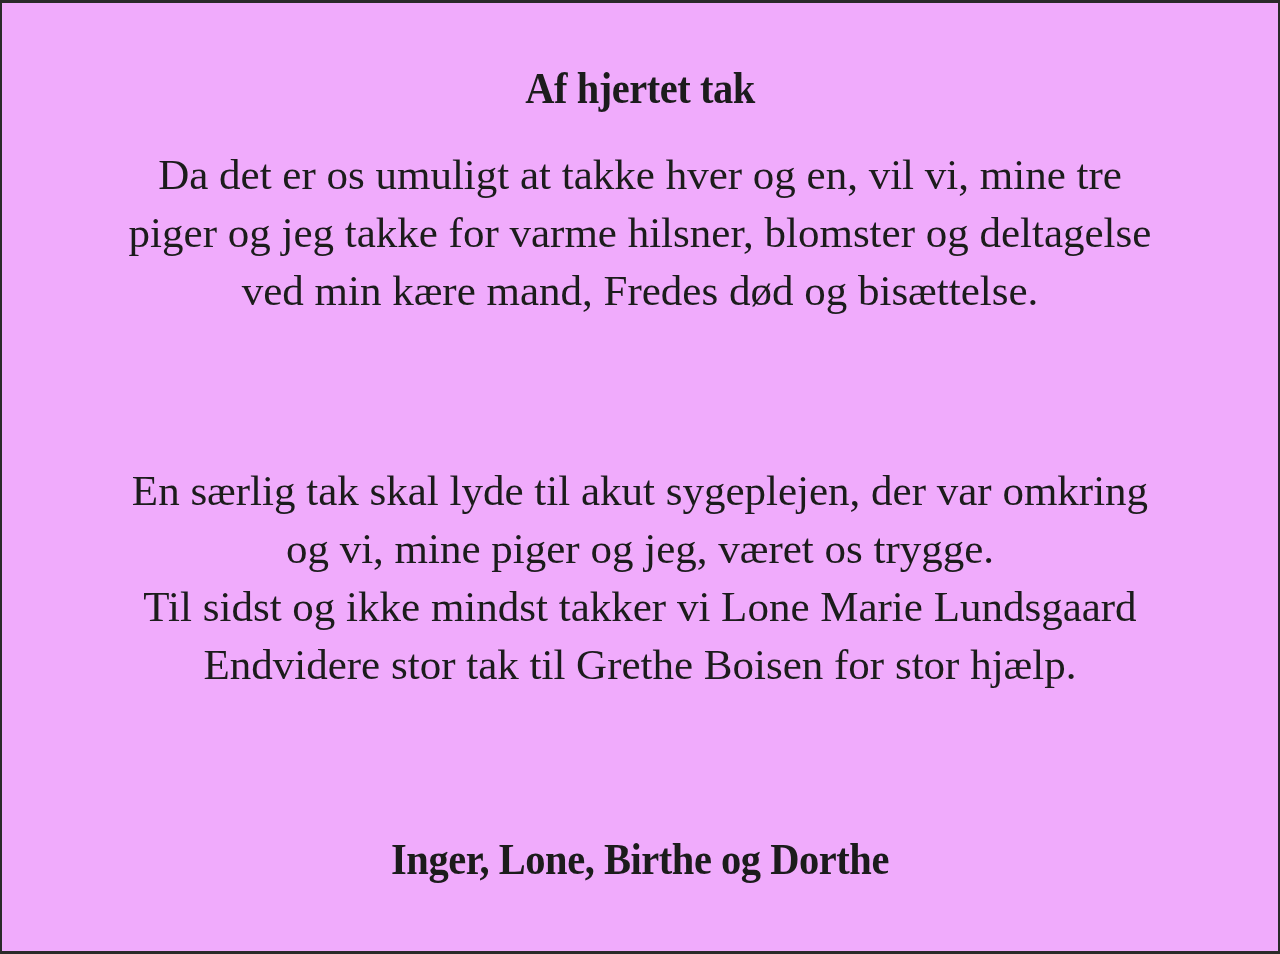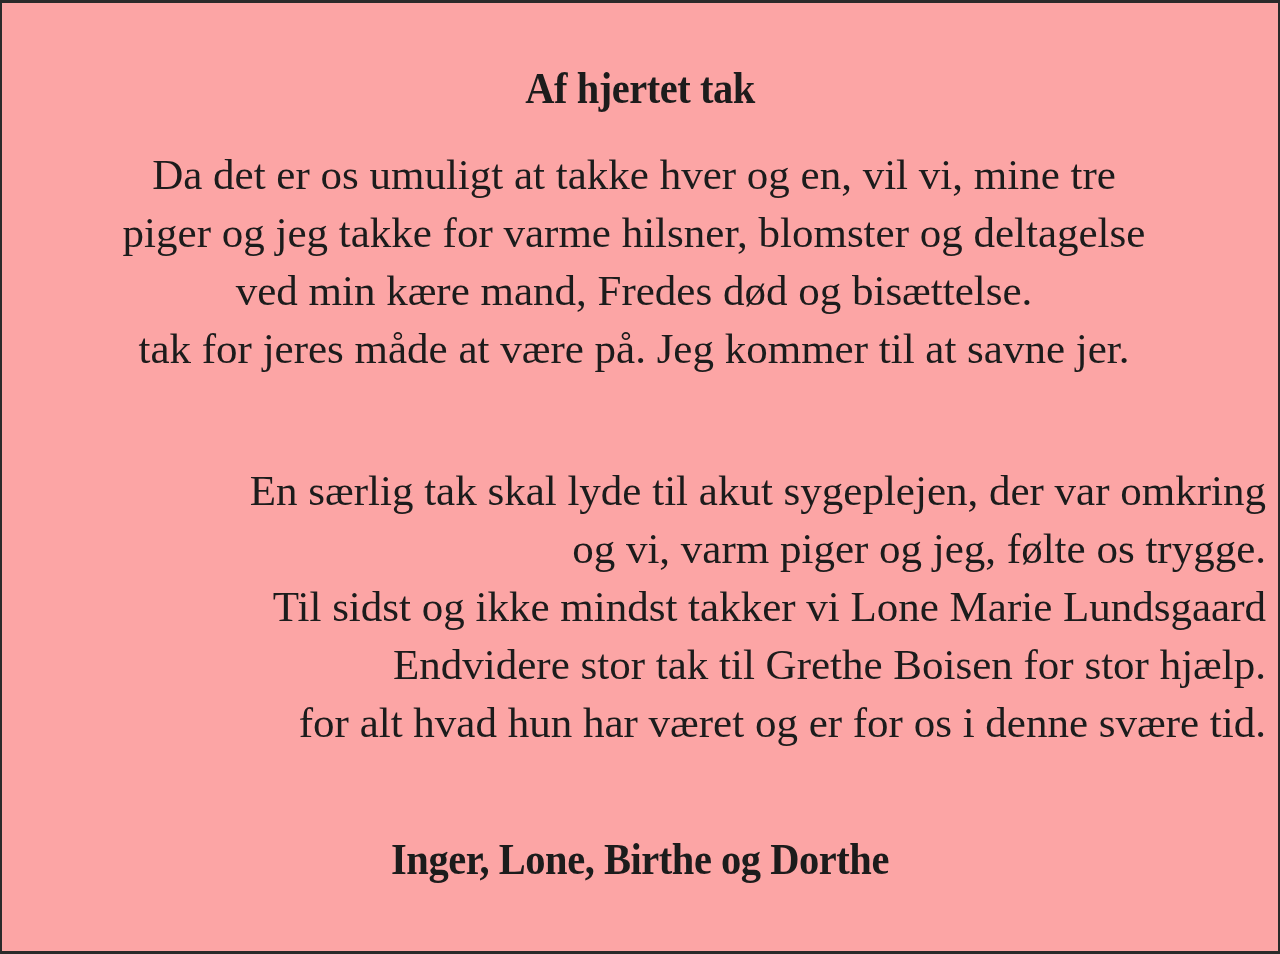--- a/index.html
+++ b/index.html
@@ -8,45 +8,45 @@
       background: #ffffff;
     }
     .ad-frame {
       position: relative;
       width: 1280px;
       height: 954px;
       box-sizing: border-box;
       border: 2px solid #2a2a2a;
       border-top-width: 3px;
       border-bottom-width: 3px;
-      background: #fca5a5;
+      background: #f0abfc;
       color: #1c1c1c;
       font-family: "Liberation Serif", "DejaVu Serif", serif;
       text-align: center;
       overflow: hidden;
     }
     .heading {
       position: absolute;
       left: 0; right: 0;
       top: 58px;
       font-weight: bold;
       font-size: 44px;
       line-height: 56px;
       letter-spacing: -0.5px;
       transform: scaleX(0.92);
       transform-origin: center;
     }
     .para {
       position: absolute;
-      left: 0; right: 12px;
+      left: 0; right: 0;
       font-size: 43px;
       line-height: 58px;
     }
     .para-1 { top: 143px; }
-    .para-2 { top: 459px; text-align: right; }
+    .para-2 { top: 459px; }
     .para .line {
       display: block;
       white-space: nowrap;
     }
     .signature {
       position: absolute;
       left: 0; right: 0;
       top: 829px;
       font-weight: bold;
       font-size: 44px;
@@ -60,26 +60,24 @@
 <body>
 
 <div class="ad-frame">
 
   <div class="heading">Af hjertet tak</div>
 
   <div class="para para-1">
     <span class="line">Da det er os umuligt at takke hver og en, vil vi, mine tre</span>
     <span class="line">piger og jeg takke for varme hilsner, blomster og deltagelse</span>
     <span class="line">ved min kære mand, Fredes død og bisættelse.</span>
-    <span class="line">tak for jeres måde at være på. Jeg kommer til at savne jer.</span>
   </div>
 
   <div class="para para-2">
     <span class="line">En særlig tak skal lyde til akut sygeplejen, der var omkring</span>
-    <span class="line">og vi, varm piger og jeg, følte os trygge.</span>
+    <span class="line">og vi, mine piger og jeg, været os trygge.</span>
     <span class="line">Til sidst og ikke mindst takker vi Lone Marie Lundsgaard</span>
     <span class="line">Endvidere stor tak til Grethe Boisen for stor hjælp.</span>
-    <span class="line">for alt hvad hun har været og er for os i denne svære tid.</span>
   </div>
 
   <div class="signature">Inger, Lone, Birthe og Dorthe</div>
 
 </div>
 
 </body></html>

